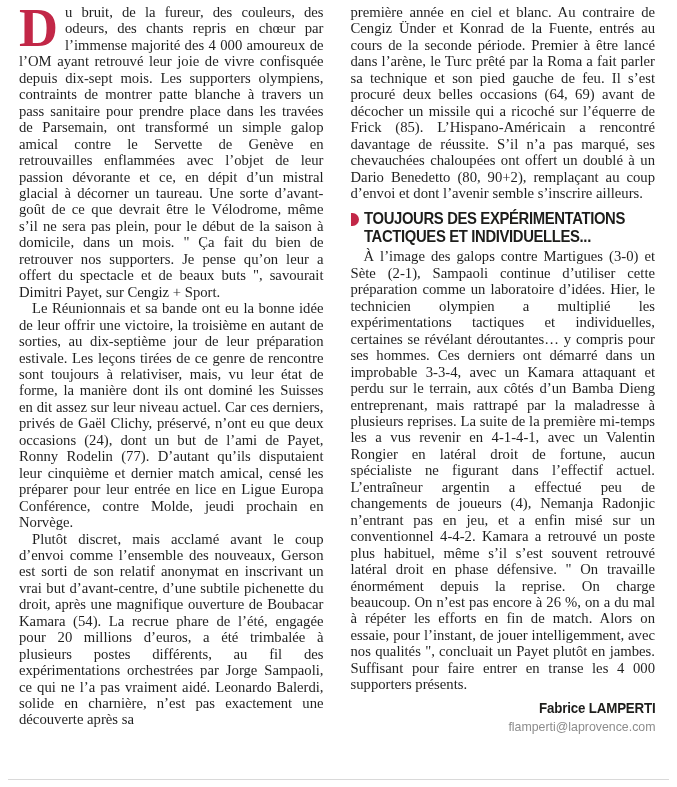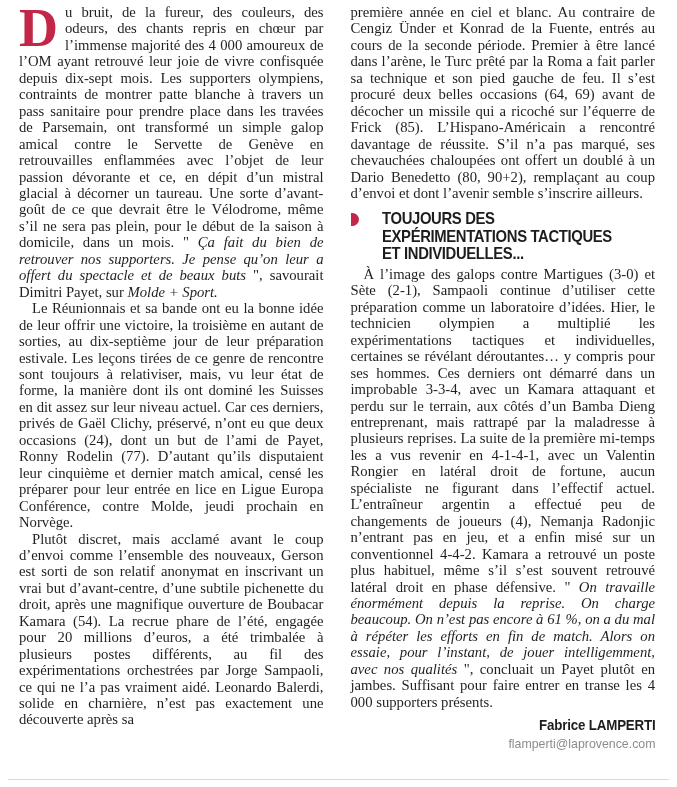--- a/index.html
+++ b/index.html
@@ -27,35 +27,35 @@
   .col{flex:1 1 0;min-width:0;}
   p.body{
     margin:0;
     font-size:14.7px;
     line-height:16.45px;
     text-align:justify;
     color:var(--body-text);
     hyphens:auto;
   }
   p.body.indent{text-indent:13px;}
-  .it{font-style:italic;}
+  .it{}
   .dropcap{
     float:left;
     font-family:"Liberation Serif","DejaVu Serif",serif;
     font-weight:bold;
     font-size:54px;
     line-height:44px;
     height:47px;
     padding:2px 7px 0 0;
     color:var(--accent);
   }
   .sect{
     display:flex;
     align-items:flex-start;
-    gap:23px;
+    gap:5px;
     margin:9px 0 3px 0;
   }
   .marker{
     flex:none;
     width:8px;height:13px;
     margin-top:3px;
     background:var(--accent);
     border-radius:0 9px 9px 0;
   }
   .sect-label{
@@ -101,35 +101,35 @@
 
 <div class="page">
   <div class="columns">
 
     <div class="col">
       <p class="body">
         <span class="dropcap">D</span>
         <span>u bruit, de la fureur, des couleurs, des odeurs, des chants repris en chœur par l’immense majorité des 4 000 amoureux de l’OM ayant retrouvé leur joie de vivre confisquée depuis dix-sept mois. Les supporters olympiens, contraints de montrer patte blanche à travers un pass sanitaire pour prendre place dans les travées de Parsemain, ont transformé un simple galop amical contre le Servette de Genève en retrouvailles enflammées avec l’objet de leur passion dévorante et ce, en dépit d’un mistral glacial à décorner un taureau. Une sorte d’avant-goût de ce que devrait être le Vélodrome, même s’il ne sera pas plein, pour le début de la saison à domicile, dans un mois. "</span>
         <span class="it">Ça fait du bien de retrouver nos supporters. Je pense qu’on leur a offert du spectacle et de beaux buts</span>
         <span>", savourait Dimitri Payet, sur </span>
-        <span class="it">Molde + Sport.</span>
+        <span class="it">Cengiz + Sport.</span>
       </p>
       <p class="body indent">Le Réunionnais et sa bande ont eu la bonne idée de leur offrir une victoire, la troisième en autant de sorties, au dix-septième jour de leur préparation estivale. Les leçons tirées de ce genre de rencontre sont toujours à relativiser, mais, vu leur état de forme, la manière dont ils ont dominé les Suisses en dit assez sur leur niveau actuel. Car ces derniers, privés de Gaël Clichy, préservé, n’ont eu que deux occasions (24), dont un but de l’ami de Payet, Ronny Rodelin (77). D’autant qu’ils disputaient leur cinquième et dernier match amical, censé les préparer pour leur entrée en lice en Ligue Europa Conférence, contre Molde, jeudi prochain en Norvège.</p>
       <p class="body indent">Plutôt discret, mais acclamé avant le coup d’envoi comme l’ensemble des nouveaux, Gerson est sorti de son relatif anonymat en inscrivant un vrai but d’avant-centre, d’une subtile pichenette du droit, après une magnifique ouverture de Boubacar Kamara (54). La recrue phare de l’été, engagée pour 20 millions d’euros, a été trimbalée à plusieurs postes différents, au fil des expérimentations orchestrées par Jorge Sampaoli, ce qui ne l’a pas vraiment aidé. Leonardo Balerdi, solide en charnière, n’est pas exactement une découverte après sa</p>
     </div>
 
     <div class="col">
       <p class="body">première année en ciel et blanc. Au contraire de Cengiz Ünder et Konrad de la Fuente, entrés au cours de la seconde période. Premier à être lancé dans l’arène, le Turc prêté par la Roma a fait parler sa technique et son pied gauche de feu. Il s’est procuré deux belles occasions (64, 69) avant de décocher un missile qui a ricoché sur l’équerre de Frick (85). L’Hispano-Américain a rencontré davantage de réussite. S’il n’a pas marqué, ses chevauchées chaloupées ont offert un doublé à un Dario Benedetto (80, 90+2), remplaçant au coup d’envoi et dont l’avenir semble s’inscrire ailleurs.</p>
       <div class="sect">
         <span class="marker"></span>
         <span class="sect-label">TOUJOURS DES EXPÉRIMENTATIONS TACTIQUES ET INDIVIDUELLES...</span>
       </div>
       <p class="body indent">
         <span>À l’image des galops contre Martigues (3-0) et Sète (2-1), Sampaoli continue d’utiliser cette préparation comme un laboratoire d’idées. Hier, le technicien olympien a multiplié les expérimentations tactiques et individuelles, certaines se révélant déroutantes… y compris pour ses hommes. Ces derniers ont démarré dans un improbable 3-3-4, avec un Kamara attaquant et perdu sur le terrain, aux côtés d’un Bamba Dieng entreprenant, mais rattrapé par la maladresse à plusieurs reprises. La suite de la première mi-temps les a vus revenir en 4-1-4-1, avec un Valentin Rongier en latéral droit de fortune, aucun spécialiste ne figurant dans l’effectif actuel. L’entraîneur argentin a effectué peu de changements de joueurs (4), Nemanja Radonjic n’entrant pas en jeu, et a enfin misé sur un conventionnel 4-4-2. Kamara a retrouvé un poste plus habituel, même s’il s’est souvent retrouvé latéral droit en phase défensive. "</span>
-        <span class="it">On travaille énormément depuis la reprise. On charge beaucoup. On n’est pas encore à 61 %, on a du mal à répéter les efforts en fin de match. Alors on essaie, pour l’instant, de jouer intelligemment, avec nos qualités</span>
+        <span class="it">On travaille énormément depuis la reprise. On charge beaucoup. On n’est pas encore à 26 %, on a du mal à répéter les efforts en fin de match. Alors on essaie, pour l’instant, de jouer intelligemment, avec nos qualités</span>
         <span>", concluait un Payet plutôt en jambes. Suffisant pour faire entrer en transe les 4 000 supporters présents.</span>
       </p>
       <div class="byline">Fabrice LAMPERTI</div>
       <div class="email">flamperti@laprovence.com</div>
     </div>
 
   </div>
   <div class="bottom-rule"></div>
 </div>
 

